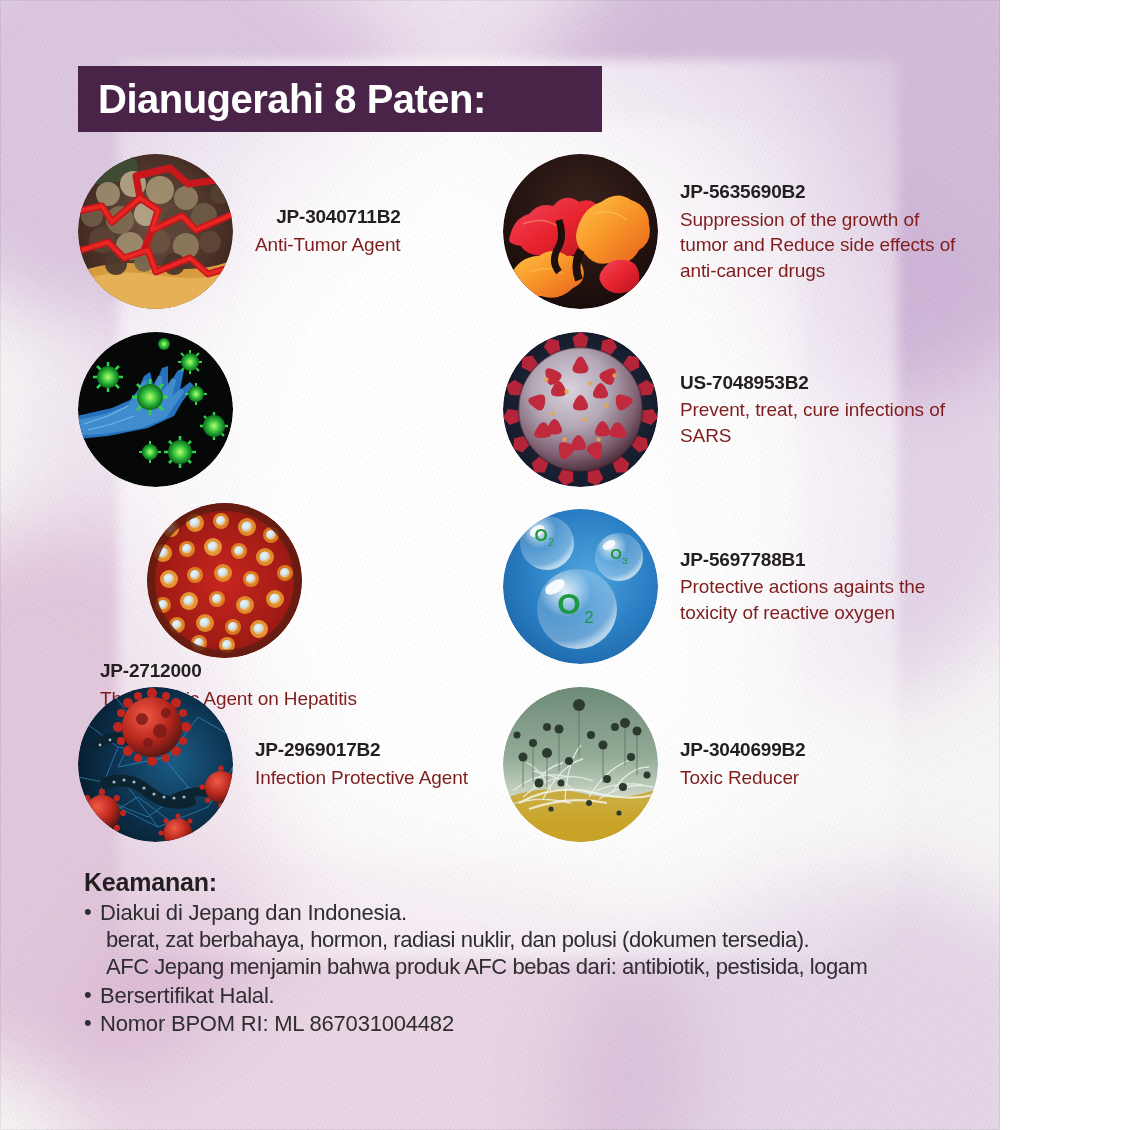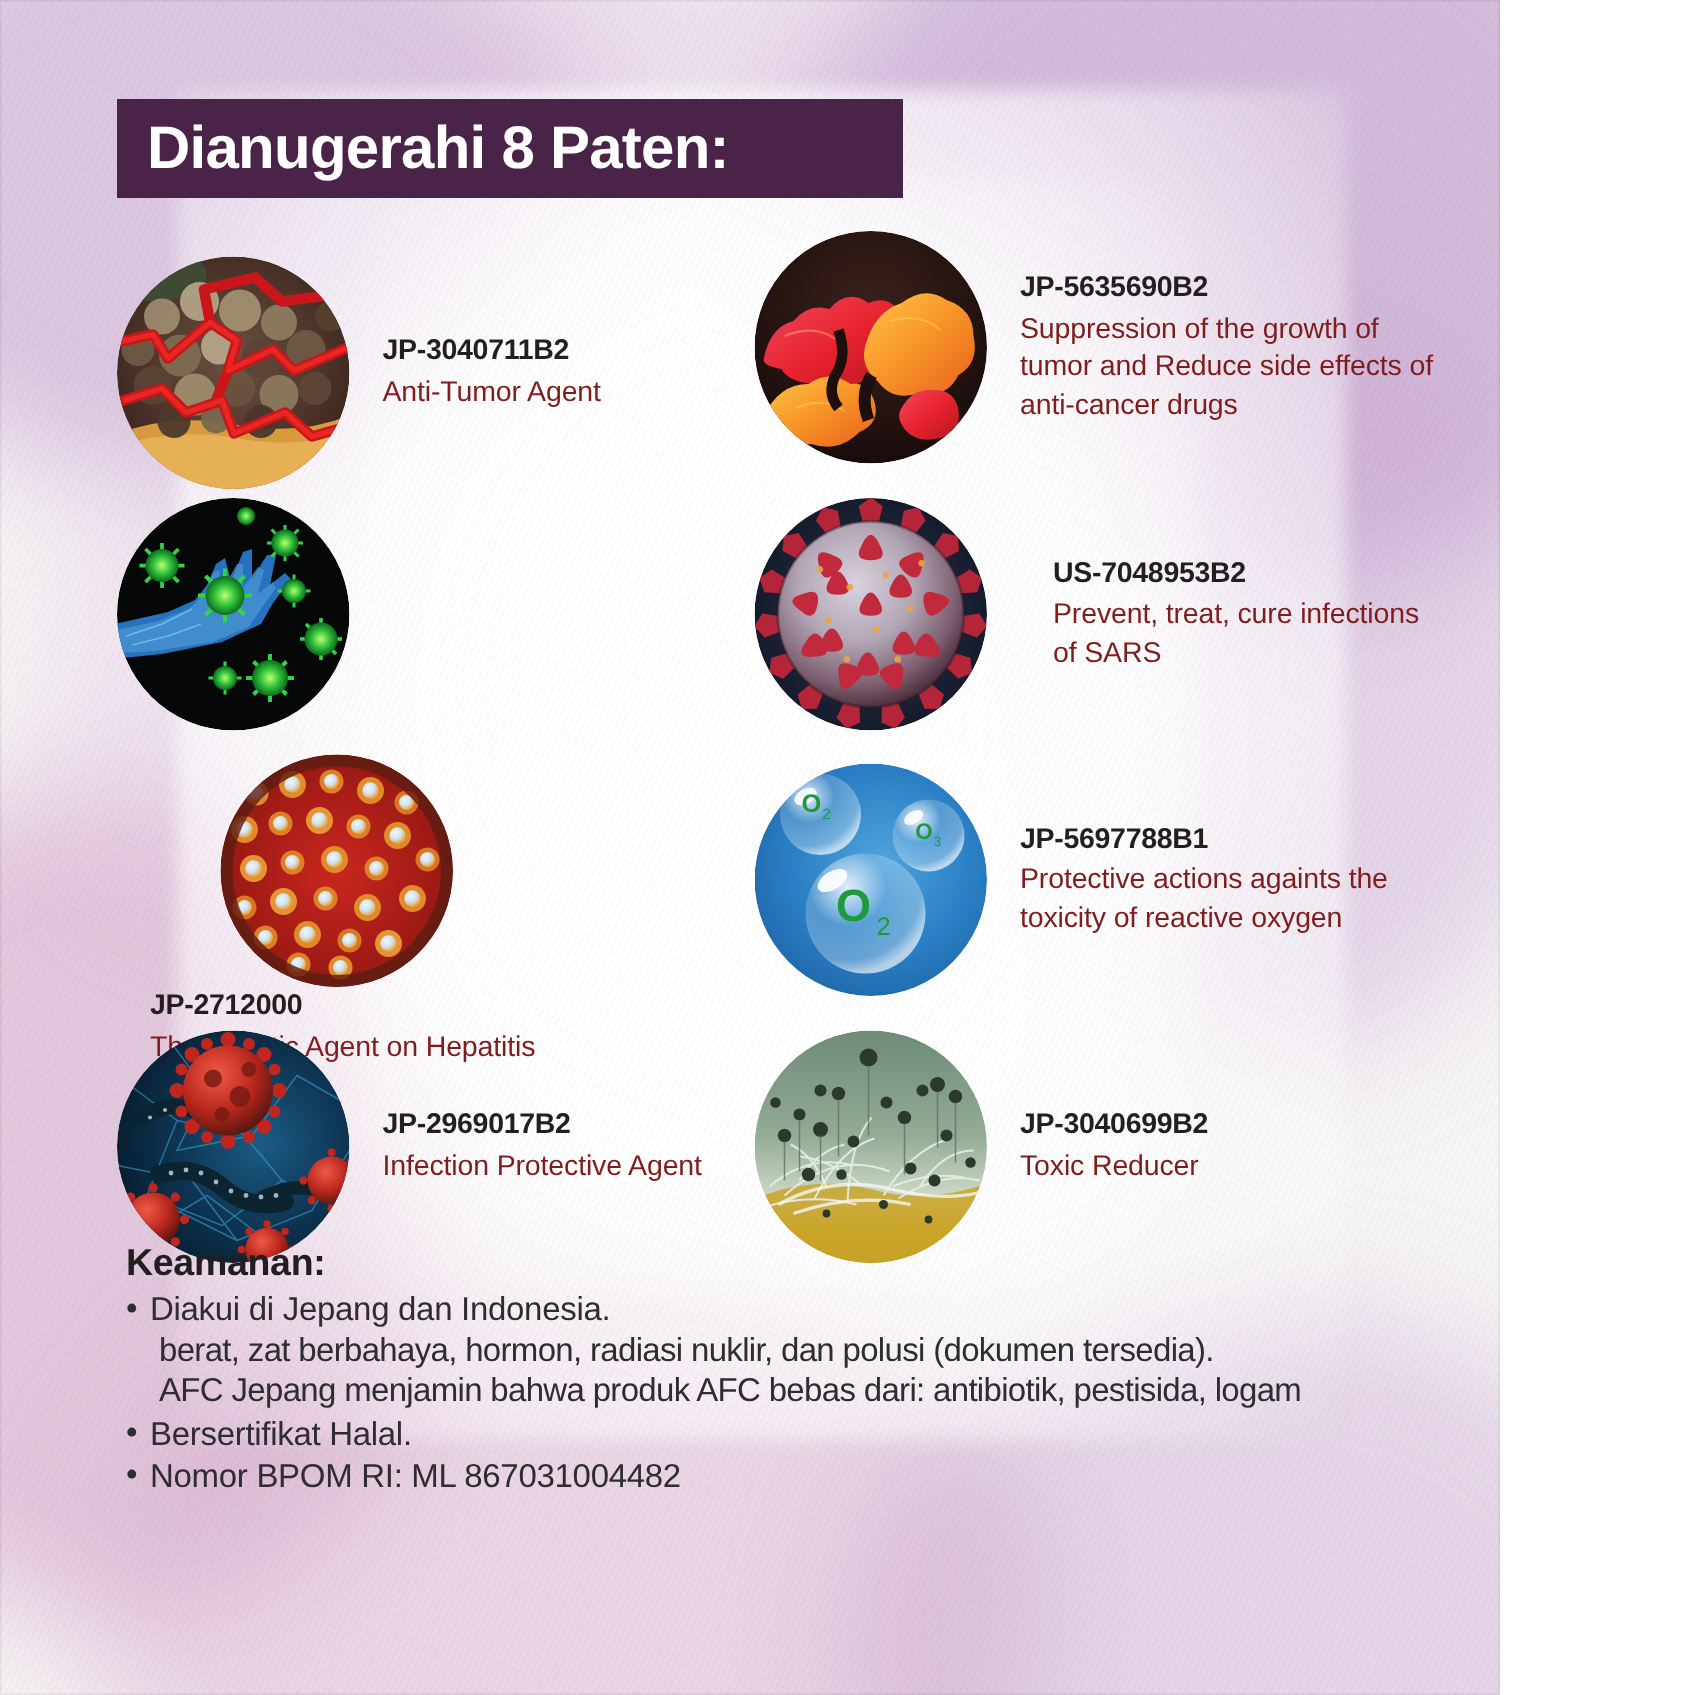--- a/index.html
+++ b/index.html
@@ -99,21 +99,21 @@
     margin-bottom:2px;
   }
   .caption .desc{
     font-size:19px;color:#7f1d1d;line-height:1.34;
     letter-spacing:-0.1px;
   }
   .col-right .caption{max-width:300px;}
 
   
   .safety{
-    position:absolute;left:84px;top:828px;width:970px;
+    position:absolute;left:84px;top:868px;width:970px;
   }
   .safety h2{
     margin:0 0 2px 0;
     font-size:25px;font-weight:bold;color:#231f20;
     letter-spacing:-0.2px;
   }
   .safety ul{margin:0;padding:0;list-style:none;}
   .safety li{
     font-size:22px;color:#2e2d2f;line-height:1.24;
     letter-spacing:-0.2px;
@@ -151,21 +151,21 @@
   <div class="content">
 
     <div class="title-banner">
       <div class="title-text">Dianugerahi 8 Paten:</div>
     </div>
 
     <div class="grid">
 
       <div class="col col-left">
 
-        <div class="item" style="top:17px;">
+        <div class="item" style="top:0px;text-align:right;">
           <div class="circle">
             <svg viewBox="0 0 155 155">
               <defs>
                 <clipPath id="c1">
                     <circle cx="77.5" cy="77.5" r="77.5"></circle>
                   </clipPath>
                 <radialGradient id="tumorbg" cx="50%" cy="45%" r="70%">
                   <stop offset="0%" stop-color="#6b5143"></stop>
                     <stop offset="60%" stop-color="#4a3127"></stop>
                     <stop offset="100%" stop-color="#2b1a14"></stop>
@@ -534,21 +534,21 @@
                 <path d="M78 96 q-8 14 -2 30" fill="none" stroke="#1d0f0c" stroke-width="8"></path>
               </g>
             </svg>
           </div>
           <div class="caption">
             <div class="code">JP-5635690B2</div>
             <div class="desc">Suppression of the growth of tumor and Reduce side effects of anti-cancer drugs</div>
           </div>
         </div>
 
-        <div class="item" style="top:178px;gap:22px;">
+        <div class="item" style="top:178px;">
           <div class="circle">
             <svg viewBox="0 0 155 155">
               <defs>
                 <clipPath id="c6">
                     <circle cx="77.5" cy="77.5" r="77.5"></circle>
                   </clipPath>
                 <radialGradient id="covbg" cx="50%" cy="50%" r="70%">
                   <stop offset="0%" stop-color="#2c3550"></stop>
                     <stop offset="70%" stop-color="#151c2d"></stop>
                     <stop offset="100%" stop-color="#0a0d16"></stop>

